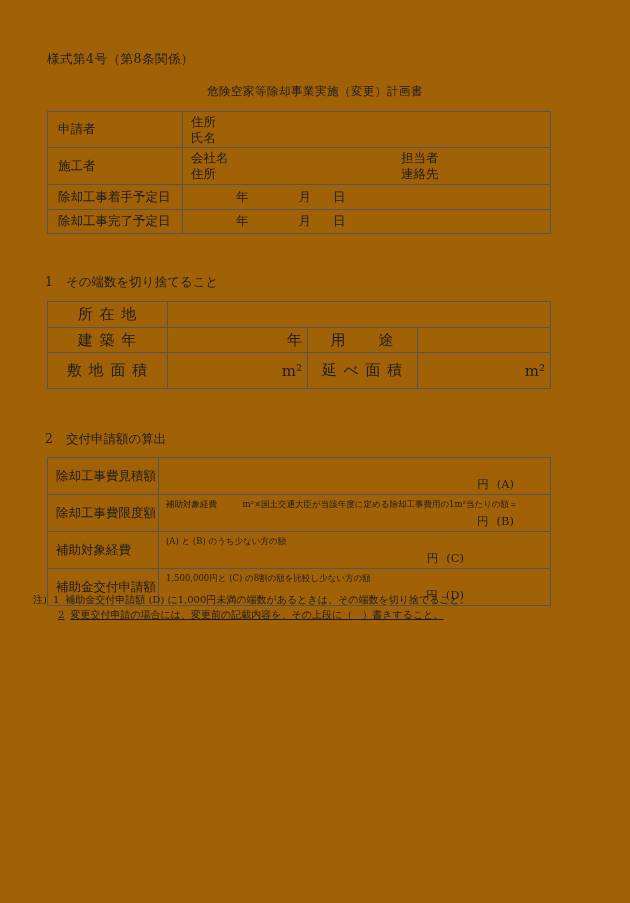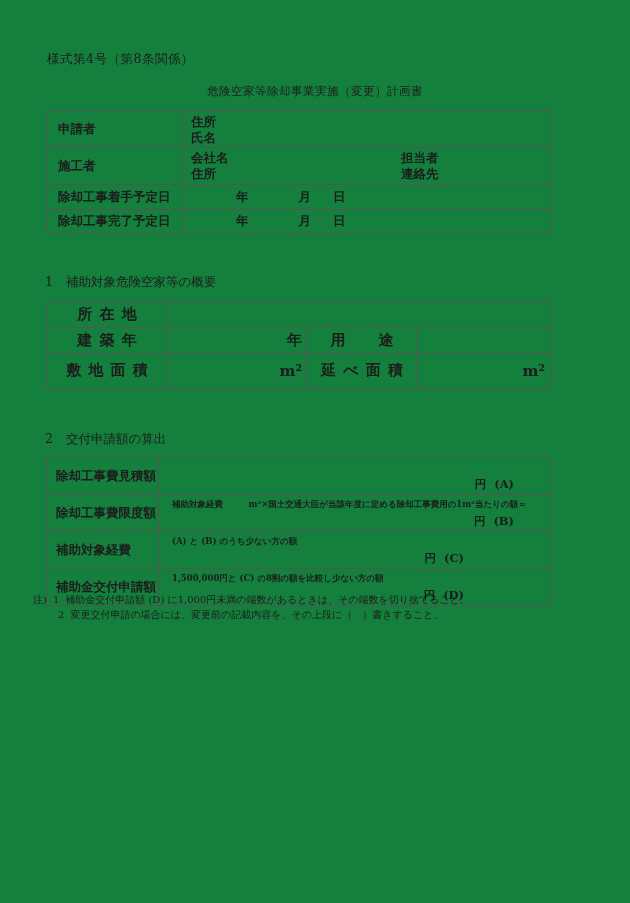--- a/index.html
+++ b/index.html
@@ -1,33 +1,33 @@
 <!DOCTYPE html>
 <html><head>
 <meta charset="utf-8">
 <style>
   html,body { margin:0; padding:0; background:#e8e8e8; }
   .page {
     position:relative;
     width:630px; height:903px;
     margin:0 auto;
-    background:#15803d;
+    background:#a16207;
     font-family:"DejaVu Serif","Liberation Serif",serif;
     color:#1c1c1c;
     overflow:hidden;
   }
   .form-number {
     position:absolute; left:47px; top:51px;
     font-size:12.5px; letter-spacing:0.5px;
   }
   .doc-title {
     position:absolute; left:0; top:84px; width:630px;
     text-align:center; font-size:11.5px; letter-spacing:0.5px;
   }
-  table { border-collapse:collapse; table-layout:fixed;font-weight:bold; }
+  table { border-collapse:collapse; table-layout:fixed; }
   td { border:1px solid #555; overflow:hidden; }
 
   
   .t-applicant { position:absolute; left:47px; top:111px; width:503px; }
   .t-applicant td { font-size:12.5px; }
   .t-applicant .lbl { padding-left:10px; vertical-align:middle; }
   .t-applicant .c   { padding-left:8px; vertical-align:middle; }
   .two-line div { line-height:16px; }
   .two-col { display:flex; }
   .two-col .col-a { width:210px; }
@@ -45,33 +45,33 @@
 
   
   .t-overview { position:absolute; left:47px; top:301px; width:503px; }
   .t-overview td { font-size:15px; vertical-align:middle; }
   .t-overview .lab { text-align:center; letter-spacing:1px; }
   .t-overview .unit { text-align:right; padding-right:5px; }
 
   
   .t-calc { position:absolute; left:47px; top:457px; width:503px; }
   .t-calc .lab2 { font-size:12.5px; vertical-align:middle; padding-left:8px; }
-  .t-calc .val2 { vertical-align:top; padding:3px 0 2px 13px;margin-left:24px; }
+  .t-calc .val2 { vertical-align:top; padding:3px 0 2px 7px;margin-left:24px; }
   .formula { font-size:8.5px; height:13px; line-height:13px; white-space:nowrap; }
   .amount { text-align:right; font-size:11.5px; margin-top:3px; }
   .amount .code { margin-left:8px; }
   .pad-ab { padding-right:36px; }
   .pad-cd { padding-right:86px; }
 
   
   .notes { position:absolute; left:33px; top:592px; font-size:10px; line-height:15px; }
   .notes .n-line { white-space:nowrap; }
   .notes .n-prefix { margin-right:6px; }
   .notes .n-num { margin-right:6px; }
-  .notes .line2 { margin-left:25px; }
+  .notes .line2 { margin-left:25px;text-decoration:underline; }
 </style>
 </head>
 <body>
 
 <div class="page">
 
   <div class="form-number">様式第4号（第8条関係）</div>
   <div class="doc-title">危険空家等除却事業実施（変更）計画書</div>
 
   <table class="t-applicant">
@@ -111,21 +111,21 @@
     <tr style="height:24px">
       <td class="lbl">除却工事完了予定日</td>
       <td class="c date-cell">
         <span class="y">年</span><span class="m">月</span><span class="d">日</span>
       </td>
     </tr>
   </tbody>
     </table>
 
   <div class="sec-heading h1pos">
-    <span class="num">1</span><span class="txt">補助対象危険空家等の概要</span>
+    <span class="num">1</span><span class="txt">その端数を切り捨てること</span>
   </div>
 
   <table class="t-overview">
     <colgroup>
         <col style="width:120px">
         <col style="width:140px">
         <col style="width:110px">
         <col style="width:133px">
       </colgroup>
     <tbody>

